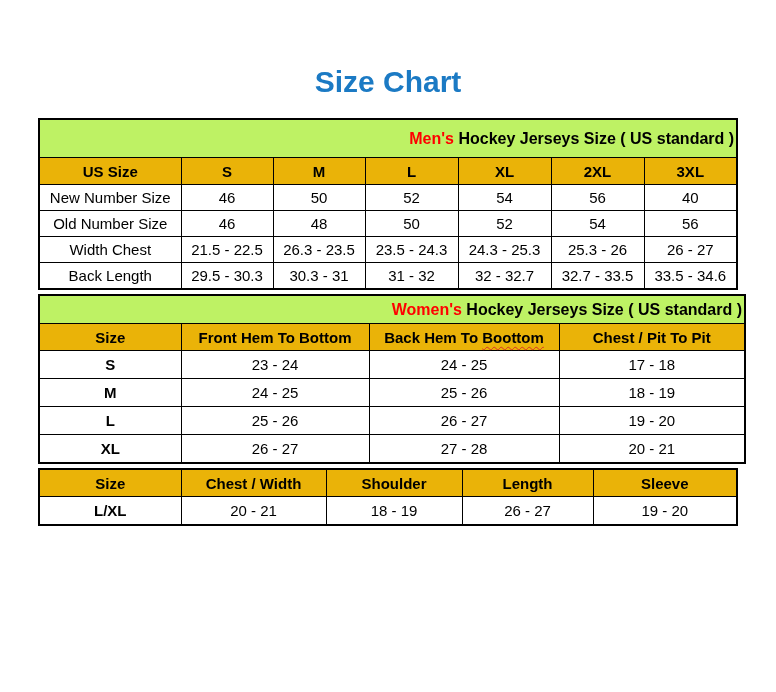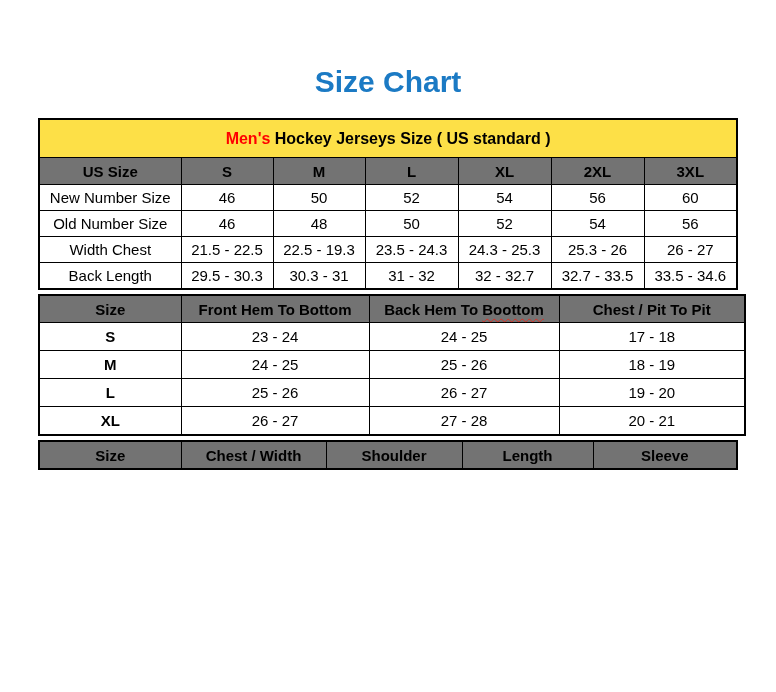--- a/index.html
+++ b/index.html
@@ -13,28 +13,28 @@
     font-size:30px; line-height:40px; font-weight:bold;
     color:#1b7ac4; letter-spacing:0px;
   }
   .tables { margin:16px 0 0 38px; width:698px; }
   table.size-table {
     border-collapse:collapse; table-layout:fixed;
     width:698px; border:2px solid #000; margin-bottom:4px;
   }
   table.size-table td, table.size-table th { border:1px solid #000; padding:0 2px; }
   .band-cell {
-    background:#fde047; text-align:center; font-weight:bold;
+    background:#bef264; text-align:right; font-weight:bold;
     font-size:16px; height:37px; vertical-align:middle;
   }
   .band-slim { height:27px; }
   .red { color:#ff0000; }
   th.col-head {
     font-weight:bold; font-size:15px; text-align:center;
-    height:26px; vertical-align:middle; background:#737373;
+    height:26px; vertical-align:middle; background:#eab308;
   }
   td.cell {
     font-size:15px; text-align:center; height:25px;
     vertical-align:middle; background:#ffffff; font-weight:normal;
   }
   td.cell-bold { font-weight:bold; }
   .women-row td.cell, .youth-row td.cell { height:27px; }
   .misspelled {
     text-decoration-line:underline;
     text-decoration-style:wavy;
@@ -76,35 +76,35 @@
           <th class="col-head">2XL</th>
           <th class="col-head">3XL</th>
         </tr>
         <tr>
           <td class="cell">New Number Size</td>
           <td class="cell">46</td>
           <td class="cell">50</td>
           <td class="cell">52</td>
           <td class="cell">54</td>
           <td class="cell">56</td>
-          <td class="cell">60</td>
+          <td class="cell">40</td>
         </tr>
         <tr>
           <td class="cell">Old Number Size</td>
           <td class="cell">46</td>
           <td class="cell">48</td>
           <td class="cell">50</td>
           <td class="cell">52</td>
           <td class="cell">54</td>
           <td class="cell">56</td>
         </tr>
         <tr>
           <td class="cell">Width Chest</td>
           <td class="cell">21.5 - 22.5</td>
-          <td class="cell">22.5 - 19.3</td>
+          <td class="cell">26.3 - 23.5</td>
           <td class="cell">23.5 - 24.3</td>
           <td class="cell">24.3 - 25.3</td>
           <td class="cell">25.3 - 26</td>
           <td class="cell">26 - 27</td>
         </tr>
         <tr>
           <td class="cell">Back Length</td>
           <td class="cell">29.5 - 30.3</td>
           <td class="cell">30.3 - 31</td>
           <td class="cell">31 - 32</td>
@@ -116,20 +116,23 @@
     </table>
 
     <table class="size-table">
       <colgroup>
         <col style="width:142px">
           <col style="width:188px">
           <col style="width:190px">
           <col style="width:186px">
       </colgroup>
       <tbody>
+        <tr>
+          <td class="band-cell band-slim" colspan="4"><span class="red">Women's</span><span> Hockey Jerseys Size ( US standard )</span></td>
+        </tr>
         <tr>
           <th class="col-head">Size</th>
           <th class="col-head">Front Hem To Bottom</th>
           <th class="col-head"><span>Back Hem To </span><span class="misspelled">Boottom</span></th>
           <th class="col-head">Chest / Pit To Pit</th>
         </tr>
         <tr class="women-row">
           <td class="cell cell-bold">S</td>
           <td class="cell">23 - 24</td>
           <td class="cell">24 - 25</td>
@@ -165,17 +168,24 @@
           <col style="width:144px">
       </colgroup>
       <tbody>
         <tr>
           <th class="col-head">Size</th>
           <th class="col-head">Chest / Width</th>
           <th class="col-head">Shoulder</th>
           <th class="col-head">Length</th>
           <th class="col-head">Sleeve</th>
         </tr>
+        <tr class="youth-row">
+          <td class="cell cell-bold">L/XL</td>
+          <td class="cell">20 - 21</td>
+          <td class="cell">18 - 19</td>
+          <td class="cell">26 - 27</td>
+          <td class="cell">19 - 20</td>
+        </tr>
       </tbody>
     </table>
 
   </div>
 </div>
 
 </body></html>

